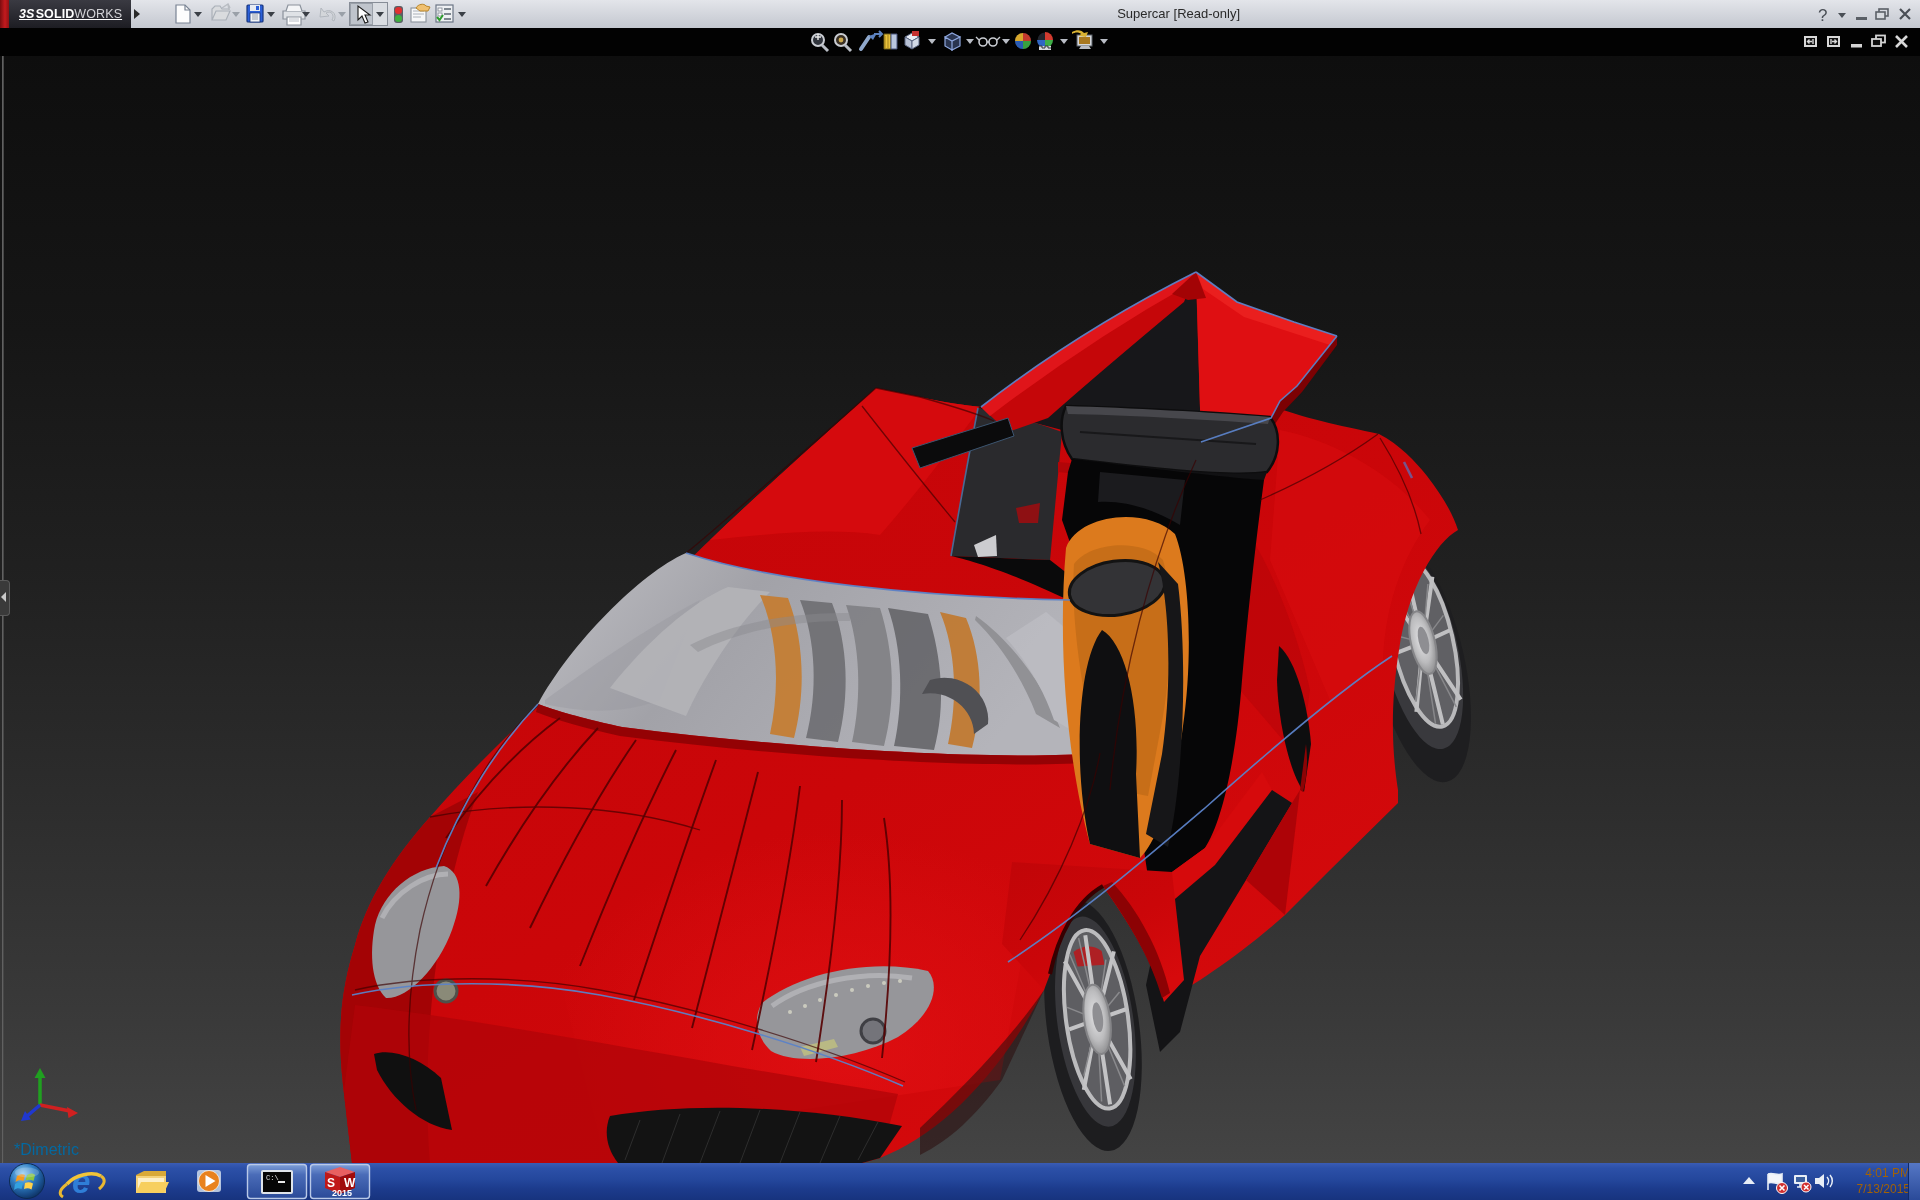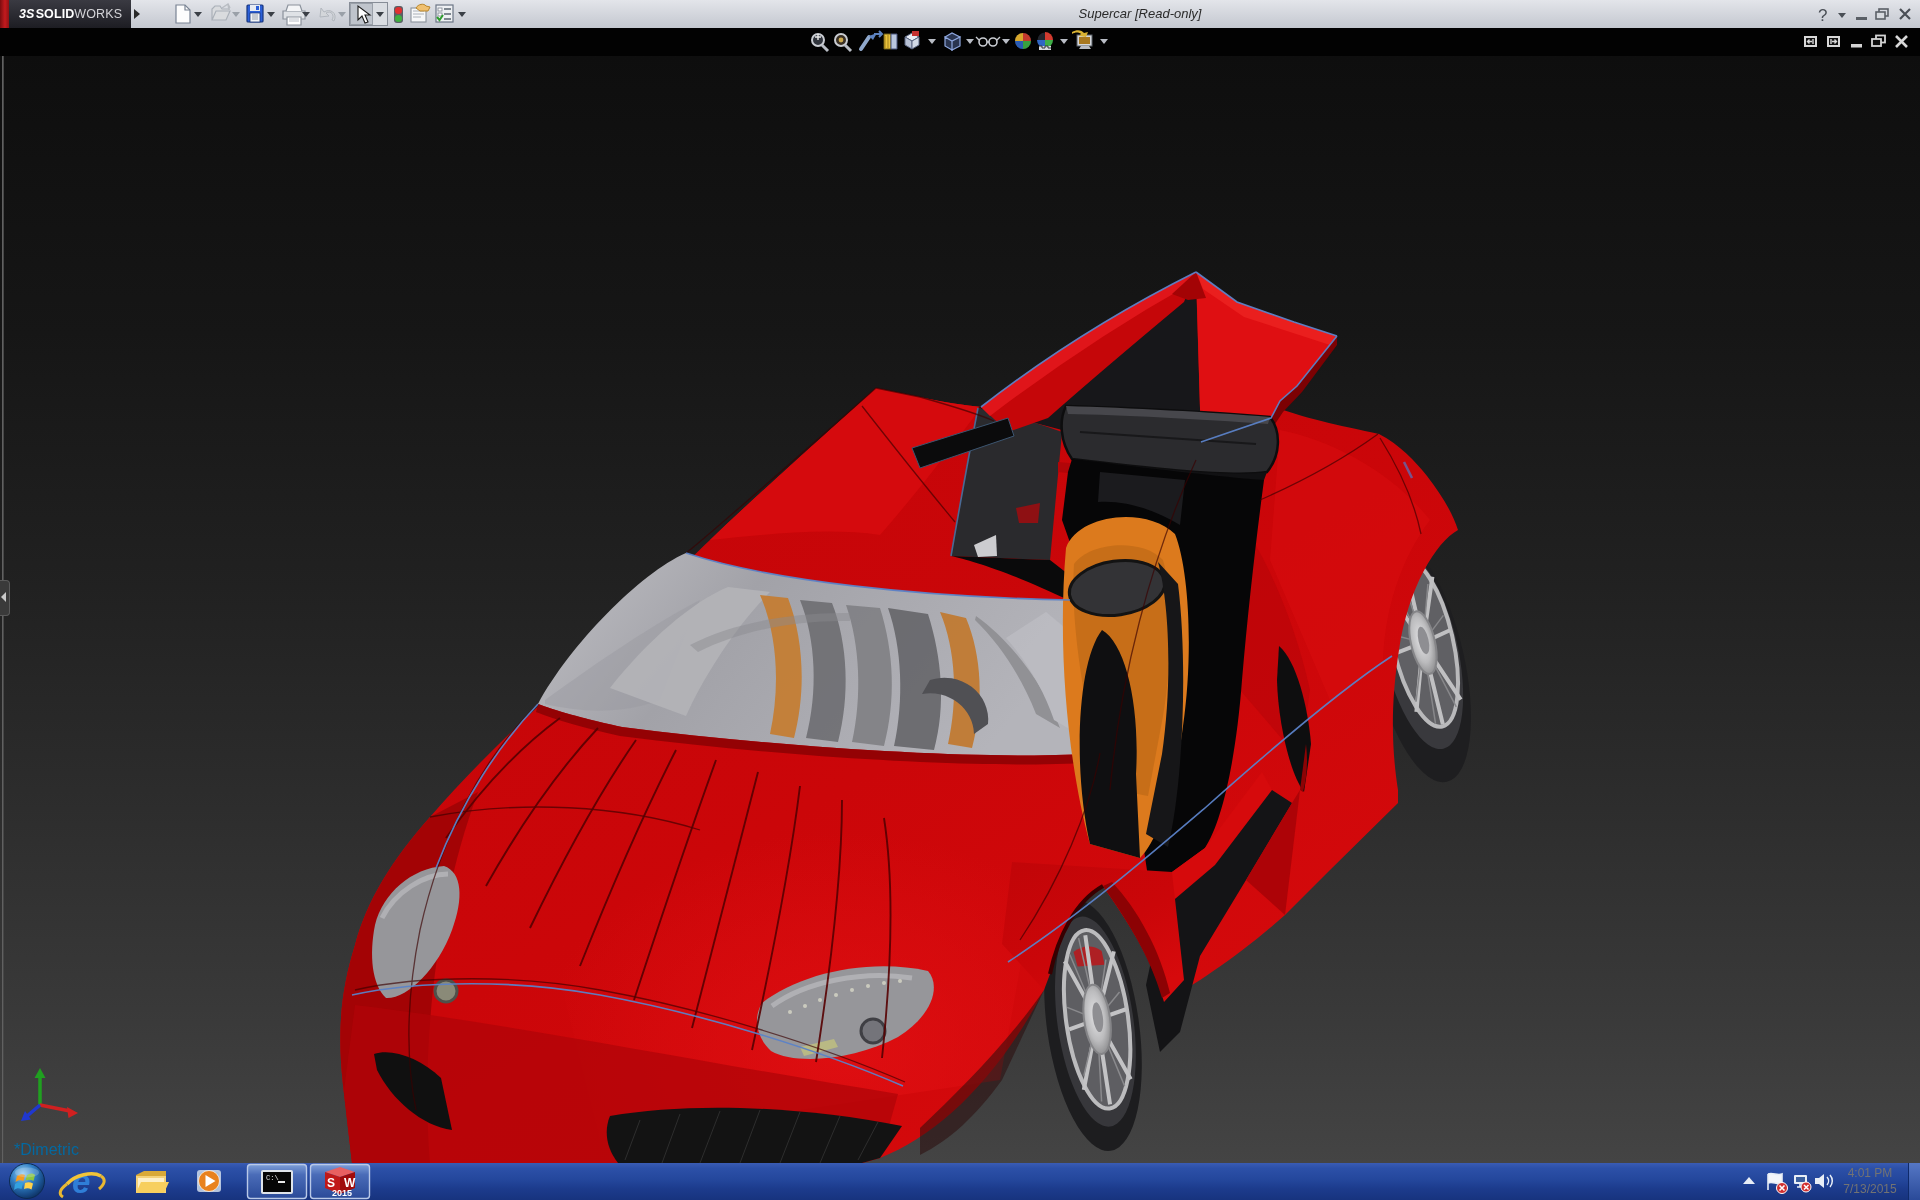--- a/index.html
+++ b/index.html
@@ -3,35 +3,35 @@
 <meta charset="utf-8">
 <style>
 html,body{margin:0;padding:0;width:1920px;height:1200px;overflow:hidden;background:#000;
   font-family:"Liberation Sans", sans-serif;}
 #root{position:relative;width:1920px;height:1200px;}
 
 #titlebar{position:absolute;left:0;top:0;width:1920px;height:28px;
   background:linear-gradient(#e3e5ea,#d0d3da 60%,#c4c8d0);border-bottom:1px solid #8f939b;}
 #redstripe{position:absolute;left:0;top:0;width:9px;height:28px;background:linear-gradient(90deg,#7a0d10,#c41a1e 55%,#8f1114);}
 #logoblock{position:absolute;left:9px;top:0;width:122px;height:28px;background:linear-gradient(#3a3a42,#1d1d23);}
-#logotext{position:absolute;left:19px;top:7px;color:#fff;font-size:12.5px;letter-spacing:.1px;white-space:nowrap;}
+#logotext{position:absolute;left:19px;top:7px;color:#fff;font-size:12.5px;letter-spacing:.1px;white-space:nowrap;text-decoration:underline;}
 #logotext b{font-weight:bold}
 #flyarrow{position:absolute;left:134px;top:9px;width:0;height:0;border-top:5px solid transparent;border-bottom:5px solid transparent;border-left:6px solid #2a2a2a;}
-#title{position:absolute;left:1040px;top:6px;width:200px;text-align:center;color:#2a2a2a;font-size:13px;font-style:italic;}
+#title{position:absolute;left:1040px;top:6px;width:200px;text-align:right;color:#2a2a2a;font-size:13px;}
 
 #row2{position:absolute;left:0;top:28px;width:1920px;height:28px;background:#020202;}
 
 #viewport{position:absolute;left:0;top:56px;width:1920px;height:1107px;
   background:linear-gradient(#0e0e0e 0%,#161616 25%,#212121 48%,#2d2d2d 68%,#393939 86%,#444444 100%);}
 #vpline{position:absolute;left:2px;top:56px;width:2px;height:1107px;background:linear-gradient(90deg,#6e6e6e,#3a3a3a);}
 #dimetric{position:absolute;left:14px;top:1141px;color:#0369a1;font-size:16px;}
 
 #taskbar{position:absolute;left:0;top:1163px;width:1920px;height:37px;
   background:linear-gradient(#3a5cb4 0%,#2c50a8 14%,#24479c 45%,#1c3b8c 70%,#17337e 100%);}
-.traytxt{position:absolute;color:#737373;font-size:12px;text-align:center;width:80px;}
+.traytxt{position:absolute;color:#a16207;font-size:12px;text-align:right;width:80px;}
 #showdesk{position:absolute;left:1908px;top:1163px;width:12px;height:37px;background:linear-gradient(#5577c5,#2a4a99);border-left:1px solid #0f2a6a;}
 </style>
 </head>
 <body>
 <div id="root">
 
   <div id="titlebar"></div>
   <div id="redstripe"></div>
   <div id="logoblock"></div>
   <div id="logotext"><i><b>3S</b></i> <b>SOLID</b><span style="color:#d4d4d8">WORKS</span></div>

